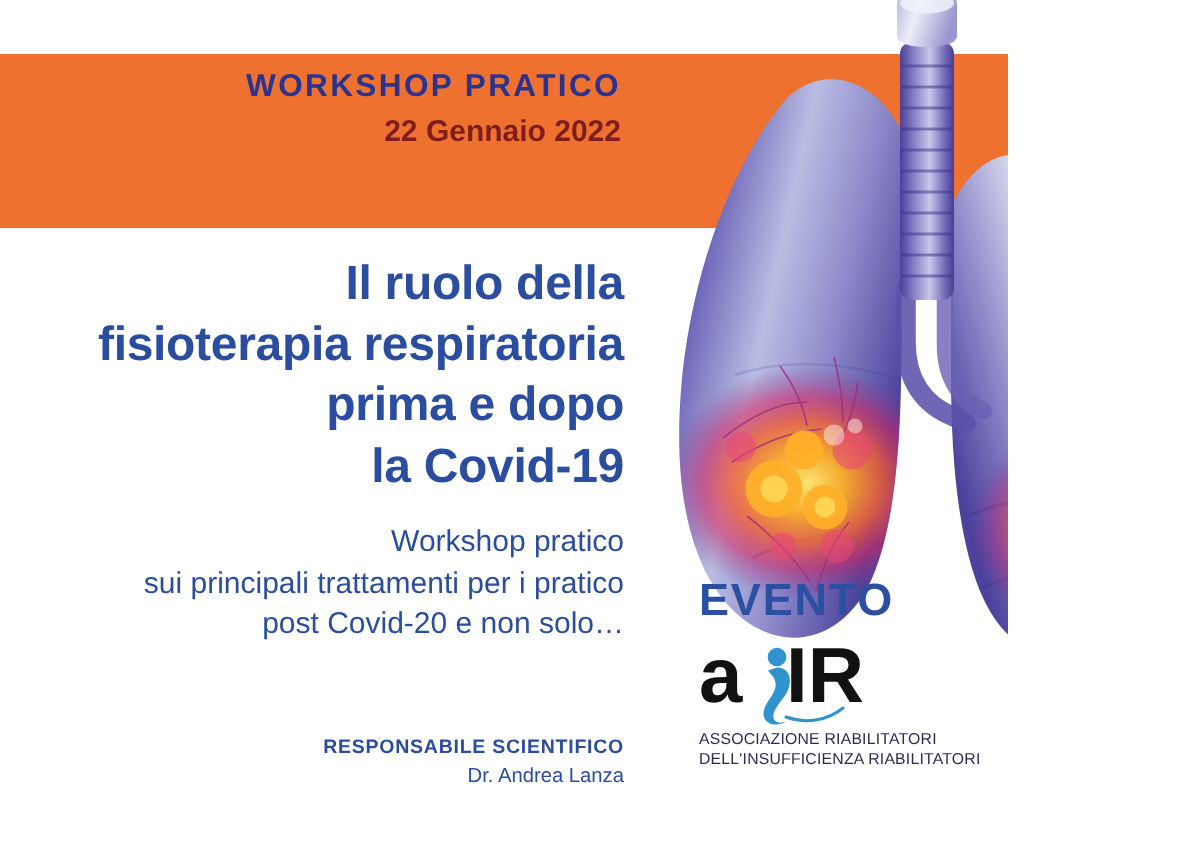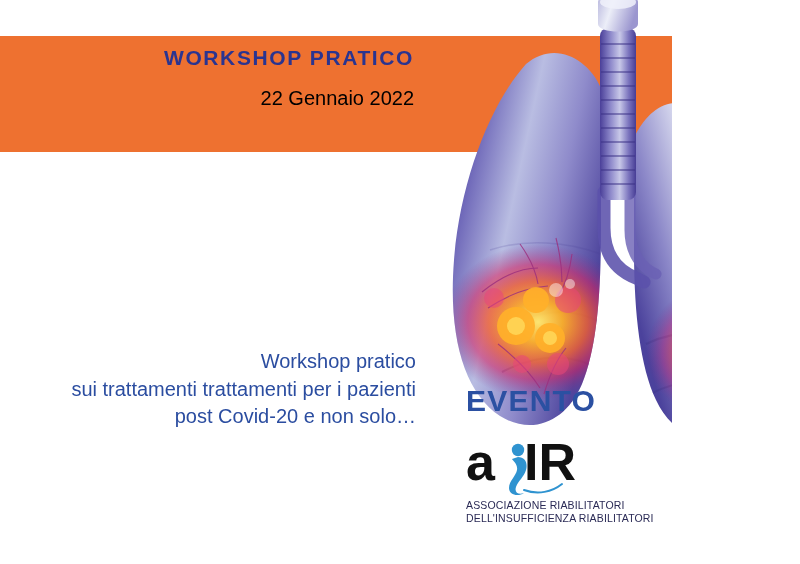--- a/index.html
+++ b/index.html
@@ -46,24 +46,24 @@
   }
   .banner-line2 {
     font-size: 20px;
     font-weight: bold;
     color: #2a3490;
     line-height: 1.3;
     margin-top: 4px;
   }
   .banner-line3 {
     font-size: 20px;
-    font-weight: normal;
-    color: #000000;
+    font-weight: bold;
+    color: #7f1d1d;
     line-height: 1.3;
-    margin-top: 16px;
+    margin-top: 6px;
   }
 
   
   .headline {
     position: absolute;
     left: 0;
     top: 168px;
     width: 424px;
     text-align: right;
     padding-right: 8px;
@@ -140,21 +140,21 @@
     top: 386px;
     width: 190px;
     z-index: 20;
   }
   .logo-evento {
     font-size: 30px;
     font-weight: bold;
     letter-spacing: 1.2px;
     color: #2b50a2;
     line-height: 1;
-    margin-bottom: 20px;
+    margin-bottom: 8px;
   }
   .logo-mark {
     position: relative;
     height: 60px;
     width: 150px;
   }
   .logo-tag {
     font-size: 10.5px;
     color: #2a2a55;
     line-height: 1.28;
@@ -326,27 +326,37 @@
         </g>
       </g>
     </svg>
   </div>
 
   <div class="banner-text">
     <div class="banner-line1">WORKSHOP PRATICO</div>
     <div class="banner-line3">22 Gennaio 2022</div>
   </div>
 
+  <div class="headline">
+    <div class="headline-line">Il ruolo della</div>
+    <div class="headline-line">fisioterapia respiratoria</div>
+    <div class="headline-line">prima e dopo</div>
+    <div class="headline-line">la Covid-19</div>
+  </div>
 
   <div class="subtitle">
     <div class="subtitle-line">Workshop pratico</div>
-    <div class="subtitle-line">sui trattamenti trattamenti per i pazienti</div>
+    <div class="subtitle-line">sui principali trattamenti per i pratico</div>
     <div class="subtitle-line">post Covid-20 e non solo…</div>
   </div>
 
+  <div class="responsabile">
+    <div class="resp-title">RESPONSABILE SCIENTIFICO</div>
+    <div class="resp-name">Dr. Andrea Lanza</div>
+  </div>
 
   <div class="logo">
     <div class="logo-evento">EVENTO</div>
     <div class="logo-mark">
       <svg width="150" height="60" viewBox="0 0 150 60" xmlns="http://www.w3.org/2000/svg">
         <text x="0" y="44" font-family="&quot;Liberation Sans&quot;, sans-serif" font-size="52" font-weight="bold" fill="#111111">a</text>
         <text x="58" y="44" font-family="&quot;Liberation Sans&quot;, sans-serif" font-size="52" font-weight="bold" fill="#111111">IR</text>
         <g fill="#2f93d0">
           <circle cx="52" cy="14" r="6.2"></circle>
           <path d="M52,21 C59,21 62,27 60,34 C58,41 52,45 50,51

